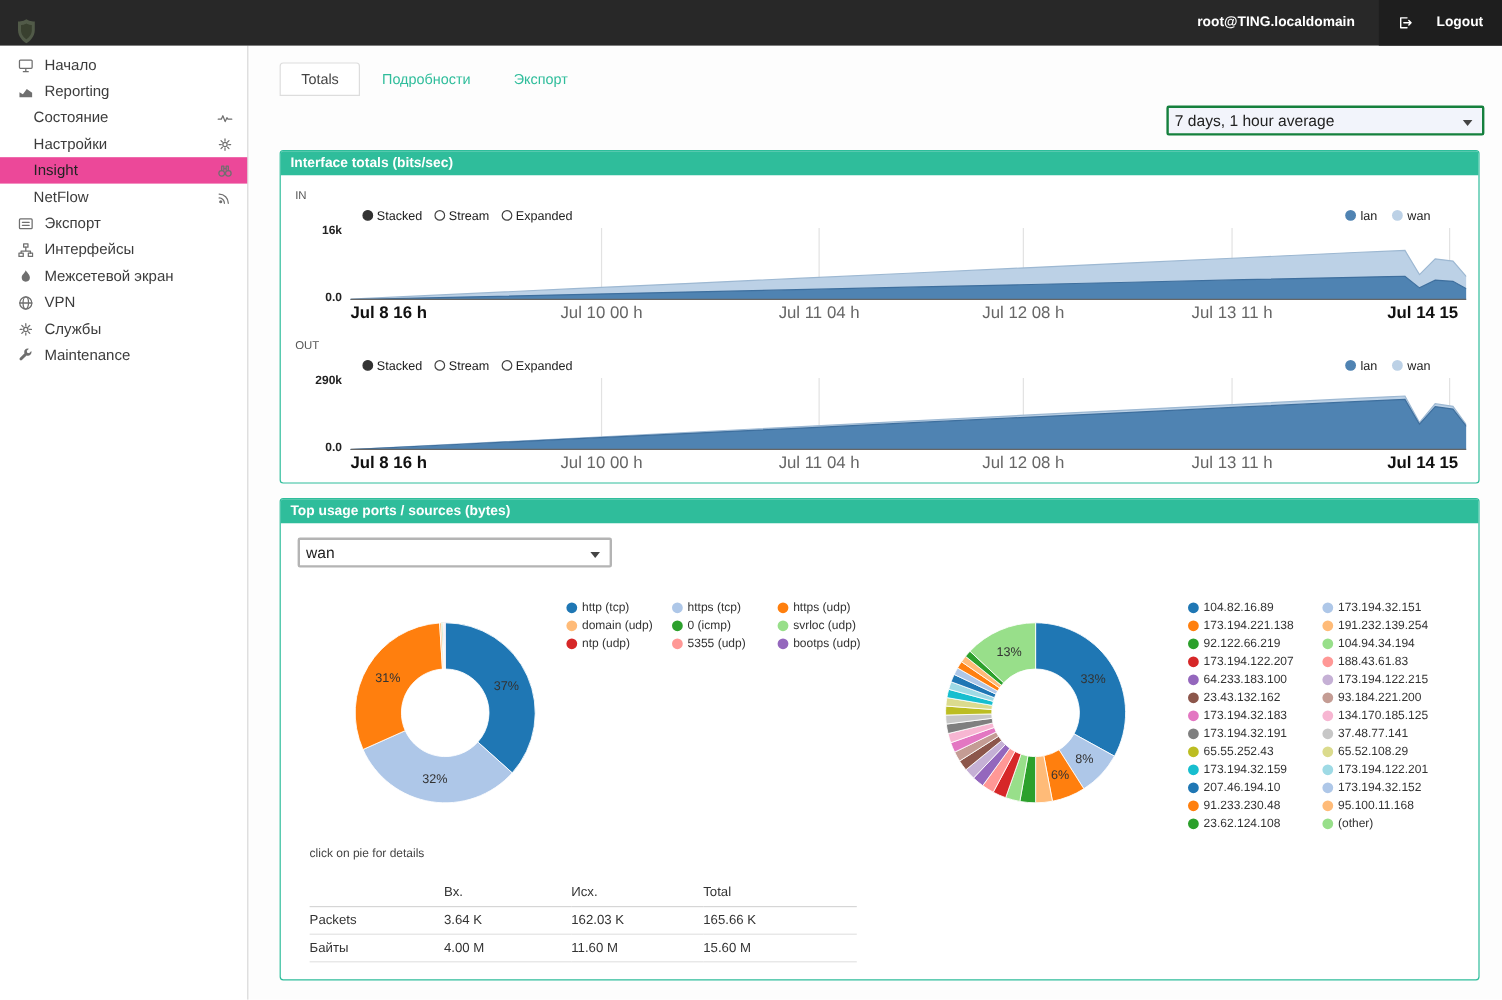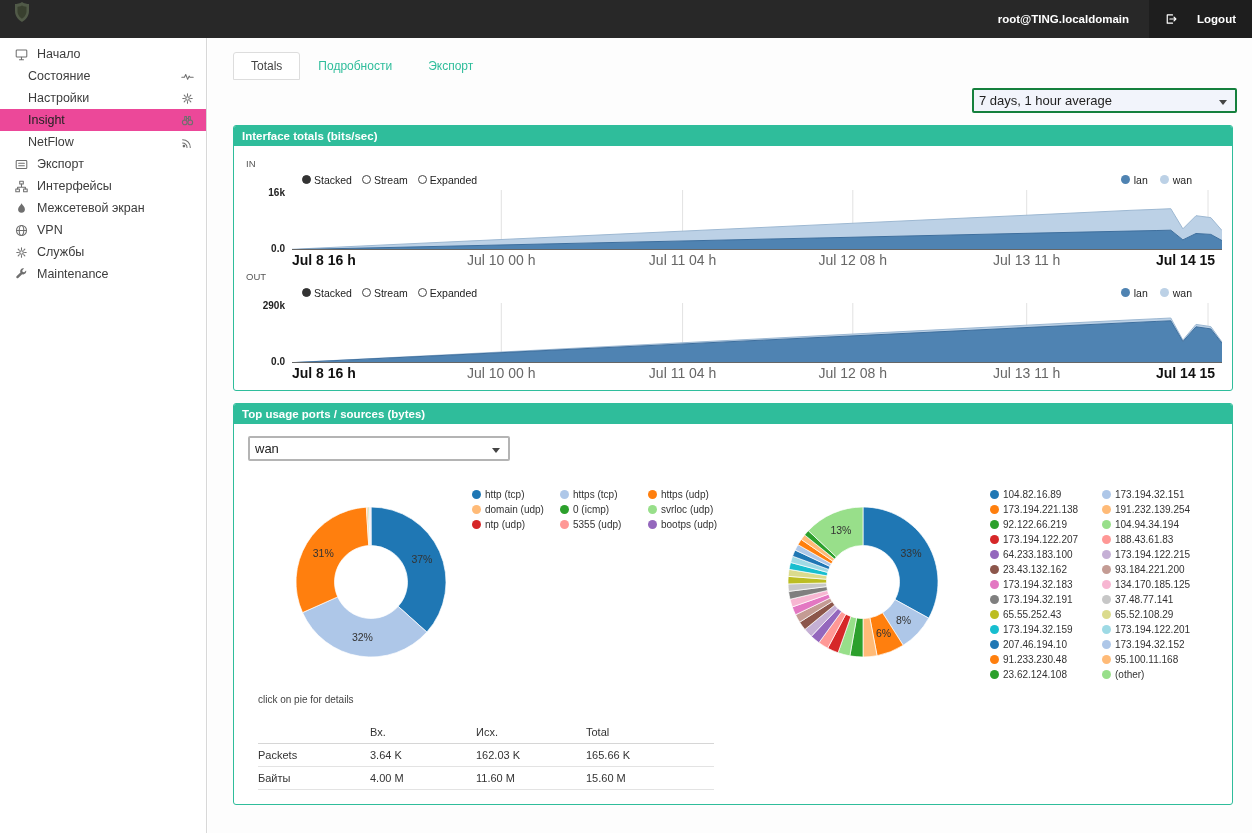--- a/index.html
+++ b/index.html
@@ -1,21 +1,21 @@
 <!DOCTYPE html>
 <html><head>
 <meta charset="utf-8">
 <style>
   *{margin:0;padding:0;box-sizing:border-box}
   html,body{width:1252px;height:833px;overflow:hidden;background:#fff;
     font-family:"Liberation Sans",sans-serif;font-size:12px;color:#333}
 
   
   .topbar{position:absolute;top:0;left:0;right:0;height:38px;background:#282828;
-    display:flex;align-items:flex-start;justify-content:space-between;padding-left:10px;z-index:5}
+    display:flex;align-items:flex-end;justify-content:space-between;padding-left:10px;z-index:5}
   .logo{display:flex;align-items:center;cursor:pointer}
   .topbar-right{display:flex;align-items:center;height:100%}
   .user{color:#fff;font-weight:bold;font-size:11.5px;margin-right:20px}
   .logout-btn{display:flex;align-items:center;gap:20px;color:#fff;font-size:11.5px;font-weight:bold;
     background:#1e1e1e;height:100%;padding:0 16px;cursor:pointer}
   .logout-ic{display:flex;color:#fff}
 
   
   .sidebar{position:absolute;top:38px;left:0;width:207px;bottom:0;background:#fff;
     border-right:1px solid #d8d8d8;padding-top:5px}
@@ -40,21 +40,21 @@
     border-left:4px solid transparent;border-right:4px solid transparent;border-top:5px solid #444}
 
   
   .panel{width:1000px;margin:12px 0 0 25px;border:1px solid #2fbd9b;border-radius:3px;background:#fff}
   .panel-head{background:#2fbd9b;color:#fff;font-weight:bold;font-size:11.5px;padding:4px 8px;
     border-radius:2px 2px 0 0}
   .panel-body{padding:8px 10px 12px}
 
   
   .chart-block{margin-top:2px}
-  .chart-block + .chart-block{margin-top:6px}
+  .chart-block + .chart-block{margin-top:18px}
   .dir-label{font-size:9.5px;color:#555;margin:4px 0 3px 2px}
   .chart-ctrl{display:flex;align-items:center;margin:0 30px 3px 58px;height:15px}
   .radio-group{display:flex;gap:10px;font-size:10.5px;color:#222}
   .radio-opt{display:flex;align-items:center;gap:3px;cursor:pointer}
   .radio-circle{width:9px;height:9px;border:1px solid #444;border-radius:50%;background:#fff}
   .radio-circle.on{background:#333;border-color:#333}
   .chart-legend{margin-left:auto;display:flex;gap:12px;font-size:10.5px;align-items:flex-start;color:#222}
   .legend-item{display:flex;align-items:center;gap:4px;cursor:pointer;white-space:nowrap}
   .legend-dot{width:9px;height:9px;border-radius:50%;flex:none}
   .chart-row{display:flex}
@@ -113,20 +113,28 @@
 
 <nav class="sidebar" id="sidebar">
     <div class="nav-item">
       <span class="nav-ic">
         <svg width="13" height="13" viewBox="0 0 16 16" fill="none" stroke="currentColor" stroke-width="1.3" stroke-linecap="round" stroke-linejoin="round">
           <rect x="1.5" y="2.5" width="13" height="8.5" rx="1"></rect>
           <path d="M5.5 14.5h5M8 11.5v3"></path>
         </svg>
       </span>
       <span class="nav-label">Начало</span>
+    </div>
+    <div class="nav-item">
+      <span class="nav-ic">
+        <svg width="13" height="13" viewBox="0 0 16 16" fill="none" stroke="currentColor" stroke-width="1.3" stroke-linecap="round" stroke-linejoin="round">
+          <path d="M1.5 13.5v-5l3.5 2 4-5.5 5.5 4v4.5z" fill="currentColor" stroke="none"></path>
+        </svg>
+      </span>
+      <span class="nav-label">Reporting</span>
     </div>
     <div class="nav-item child">
       <span class="nav-label">Состояние</span>
       <span class="right-ic">
         <svg width="13" height="13" viewBox="0 0 16 16" fill="none" stroke="currentColor" stroke-width="1.3" stroke-linecap="round" stroke-linejoin="round">
           <path d="M1 9h3.2l1.6-3.5 2.4 6 1.8-4 1 1.5H15"></path>
         </svg>
       </span>
     </div>
     <div class="nav-item child">

